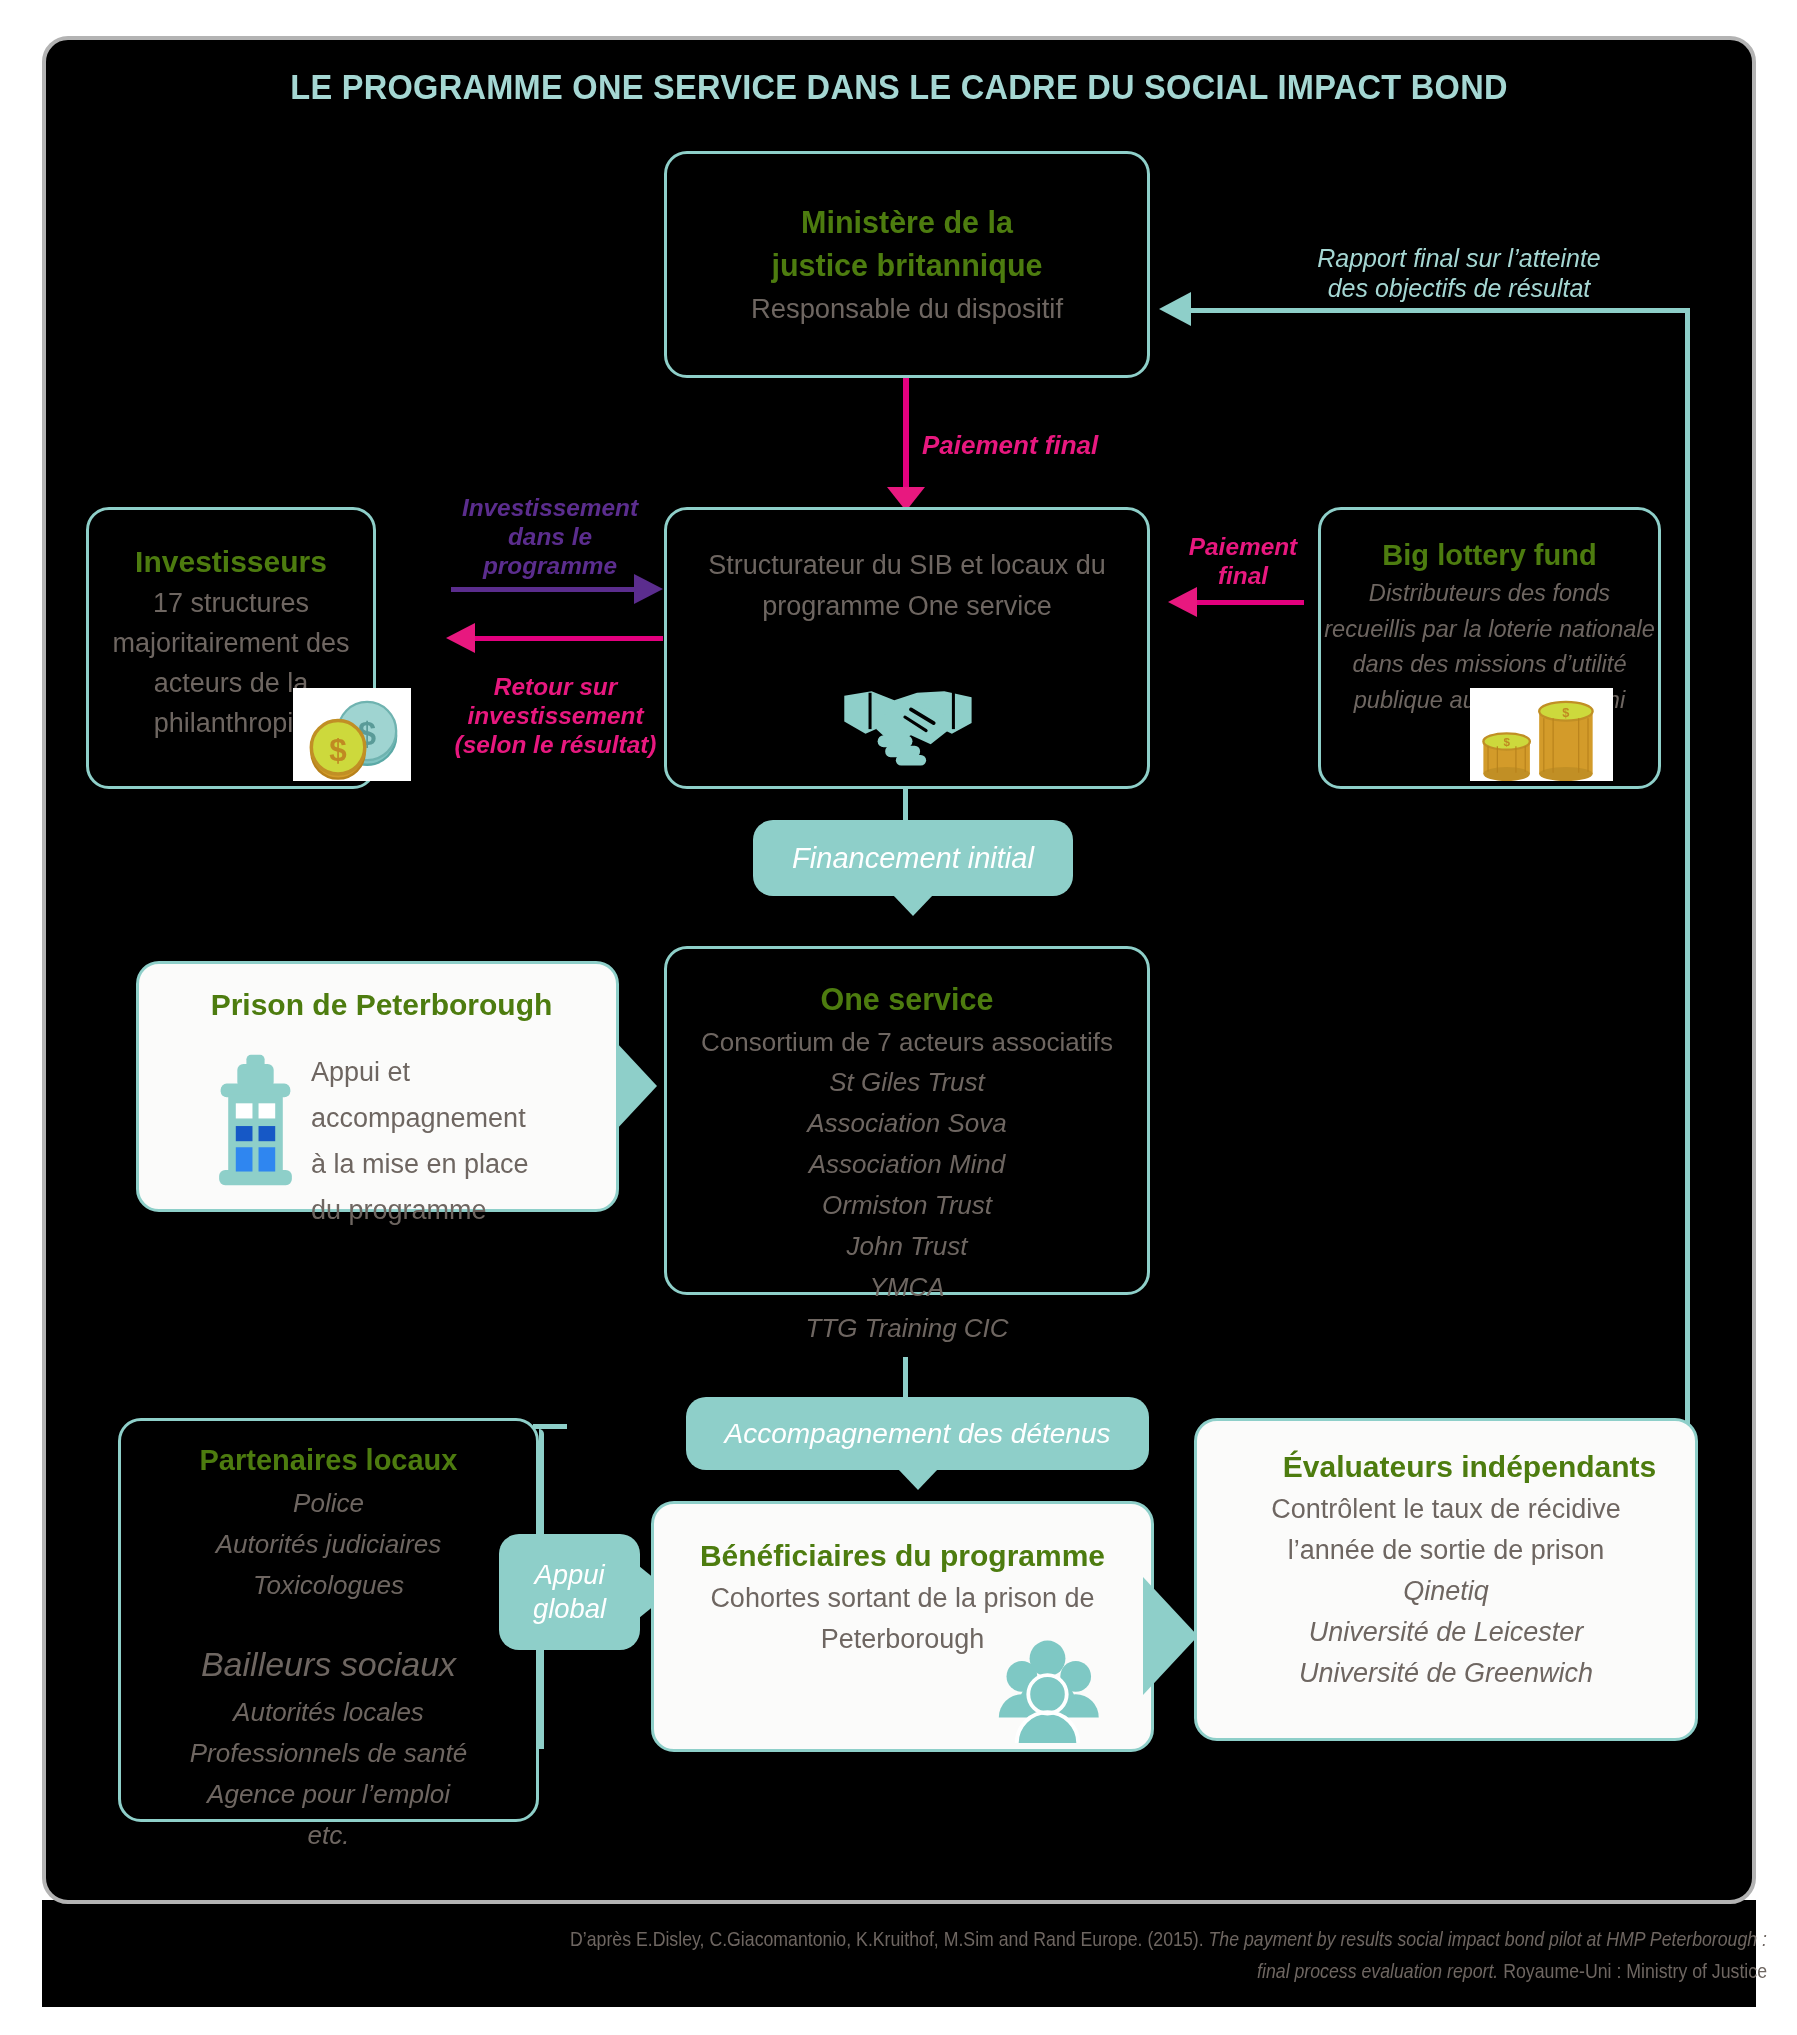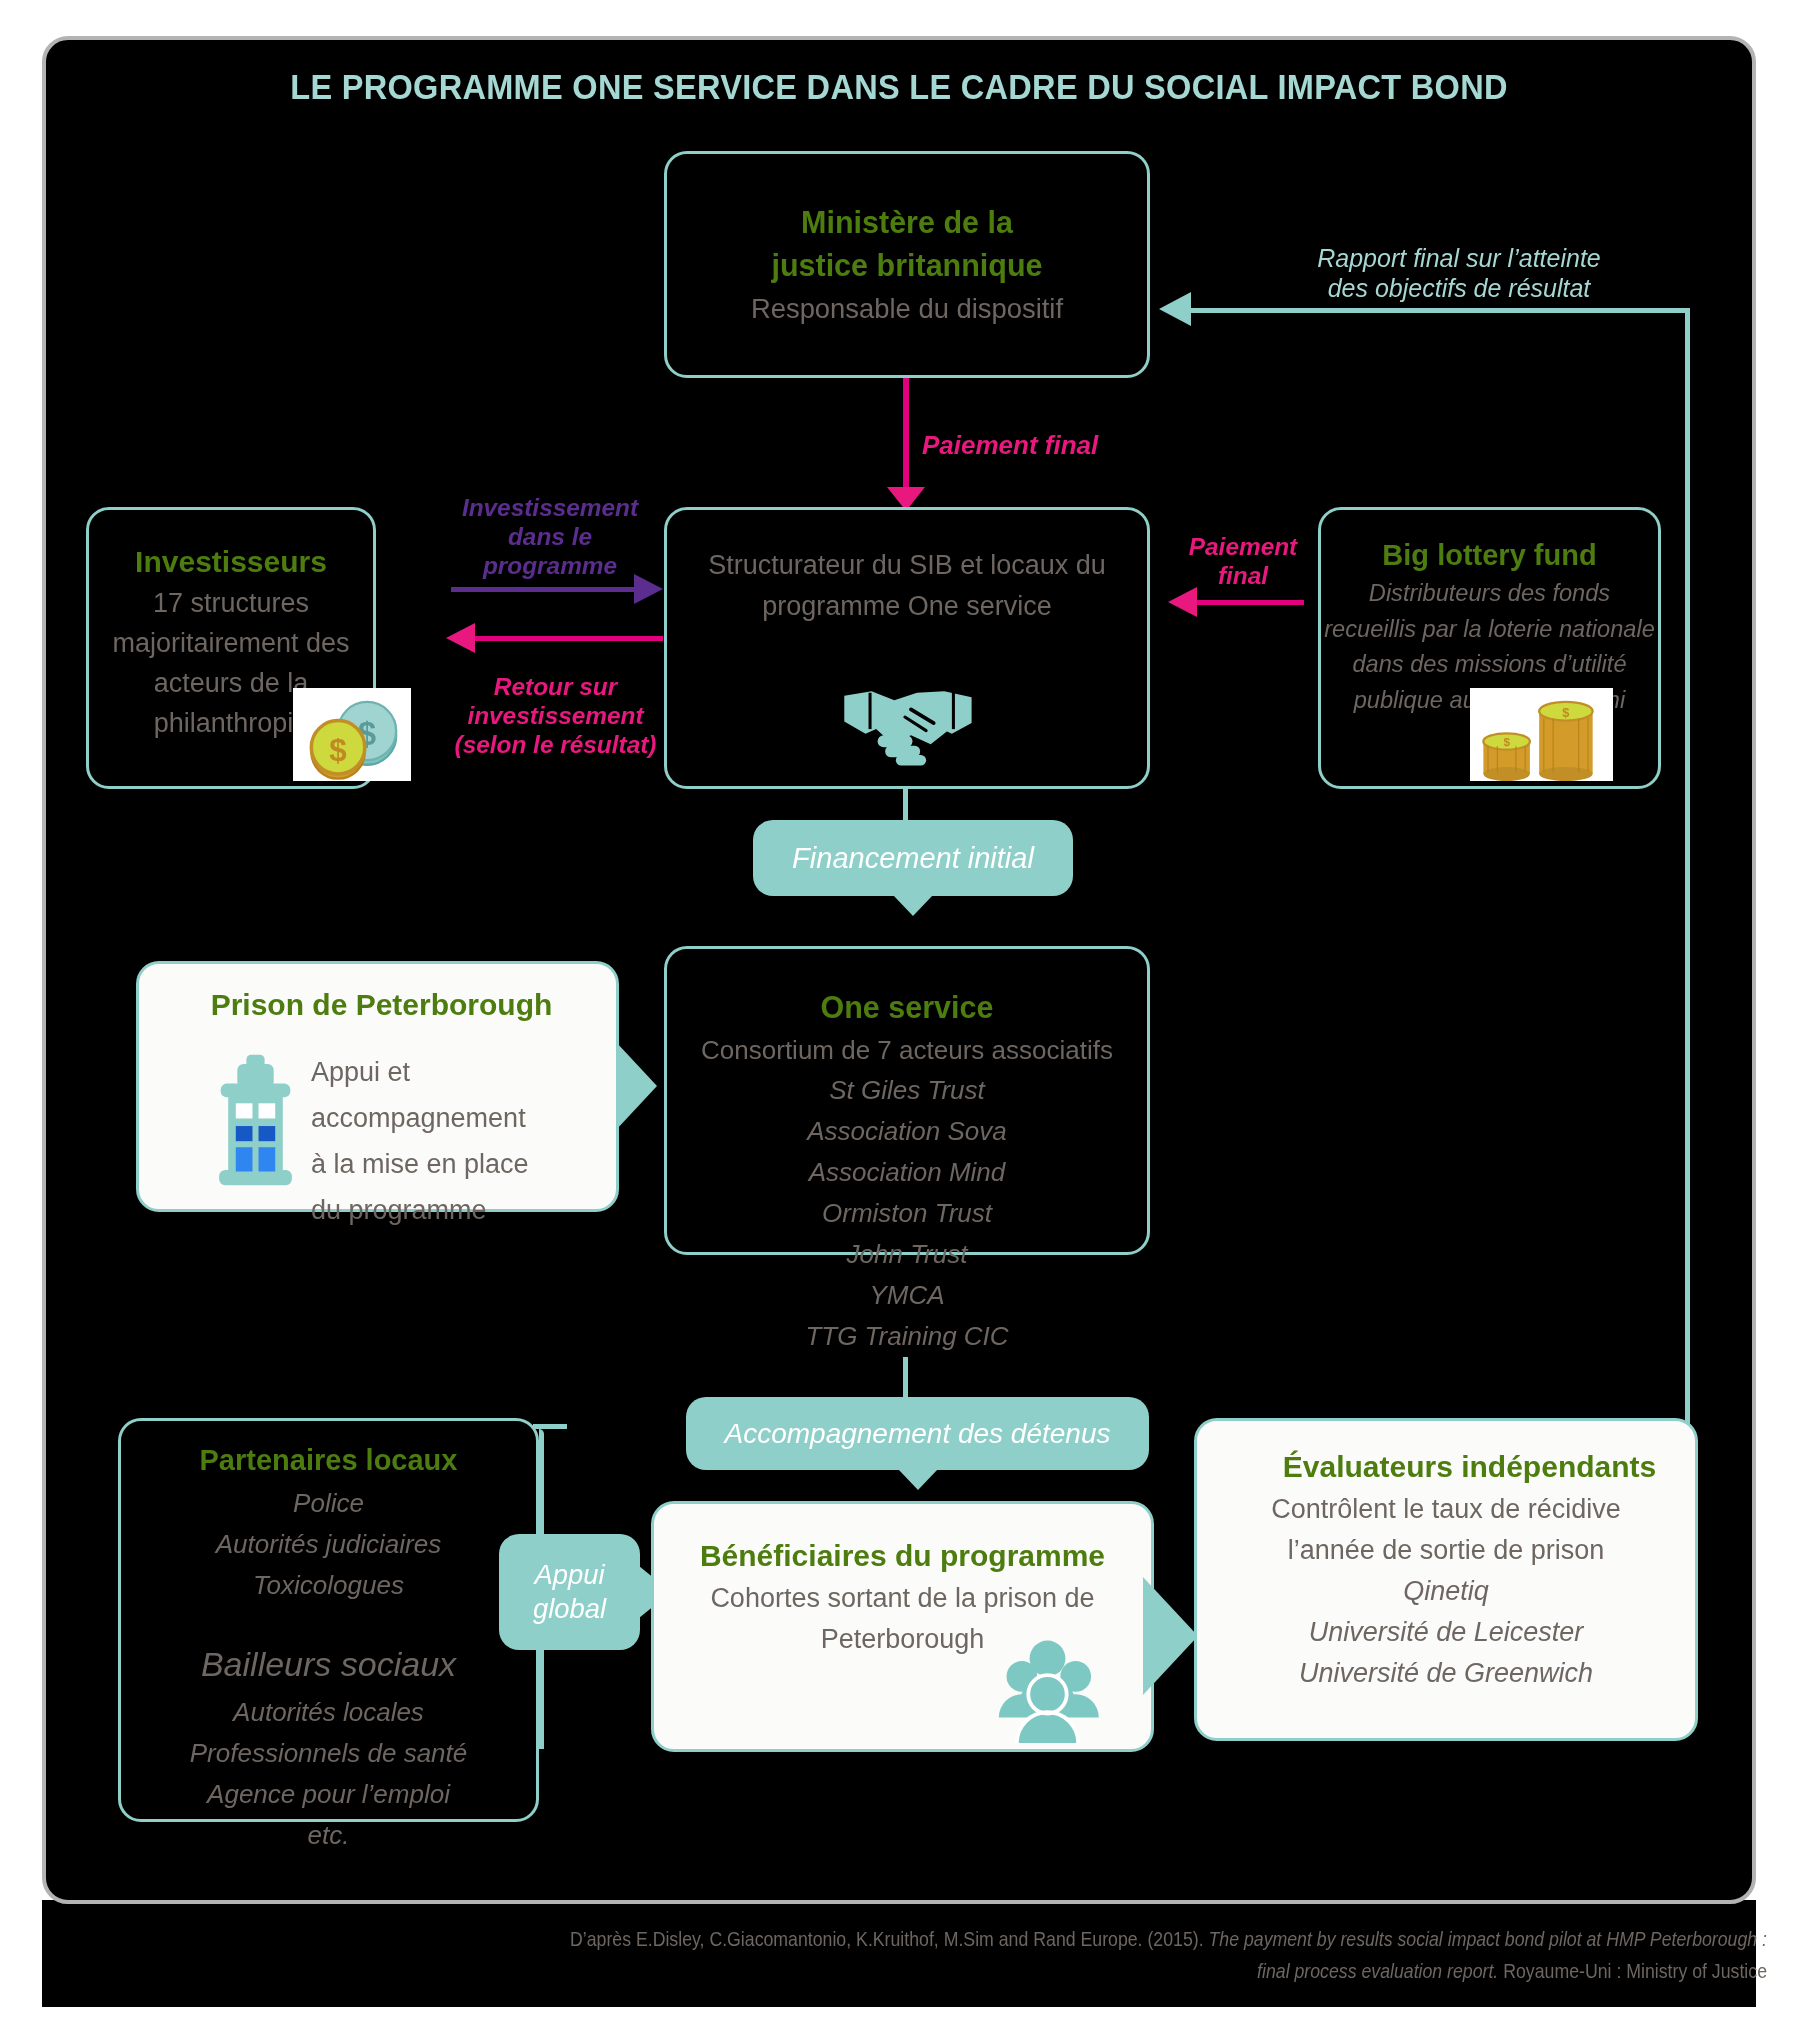--- a/index.html
+++ b/index.html
@@ -175,21 +175,21 @@
       </g>
     </svg>
   </div>
 
   <div class="ln teal" style="left:903px;top:789px;width:5.3px;height:30.5px;"></div>
   <div class="pill" style="left:753px;top:820px;width:320px;height:76px;font-size:29px;">
     <span>Financement initial</span>
     <span class="tail-d"></span>
   </div>
 
-  <div class="node" style="left:664px;top:946px;width:486px;height:309px;padding-top:36px;">
+  <div class="node" style="left:664px;top:946px;width:486px;height:349px;padding-top:28px;">
     <span class="h" style="font-size:30.5px;line-height:1.5;">One service</span>
     <span class="sub" style="font-size:26px;line-height:1.5;">Consortium de 7 acteurs associatifs</span>
     <span class="it" style="font-size:26px;line-height:1.58;">St Giles Trust</span>
     <span class="it" style="font-size:26px;line-height:1.58;">Association Sova</span>
     <span class="it" style="font-size:26px;line-height:1.58;">Association Mind</span>
     <span class="it" style="font-size:26px;line-height:1.58;">Ormiston Trust</span>
     <span class="it" style="font-size:26px;line-height:1.58;">John Trust</span>
     <span class="it" style="font-size:26px;line-height:1.58;">YMCA</span>
     <span class="it" style="font-size:26px;line-height:1.58;">TTG Training CIC</span>
   </div>

